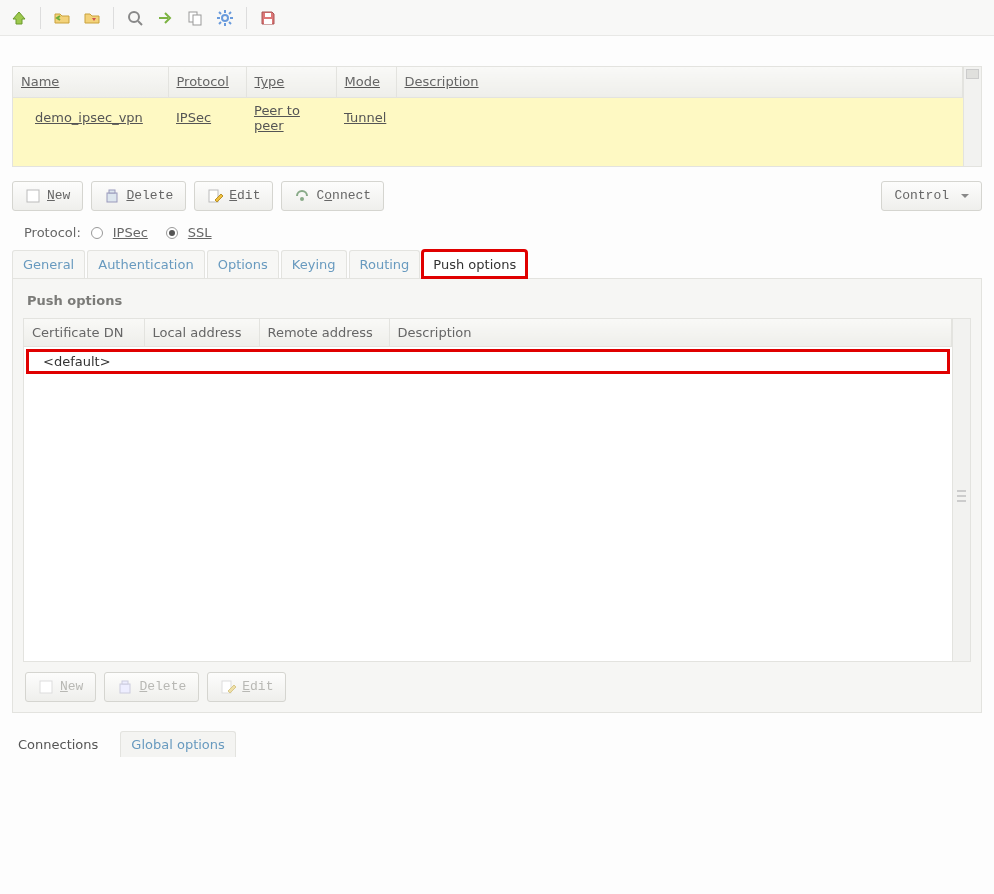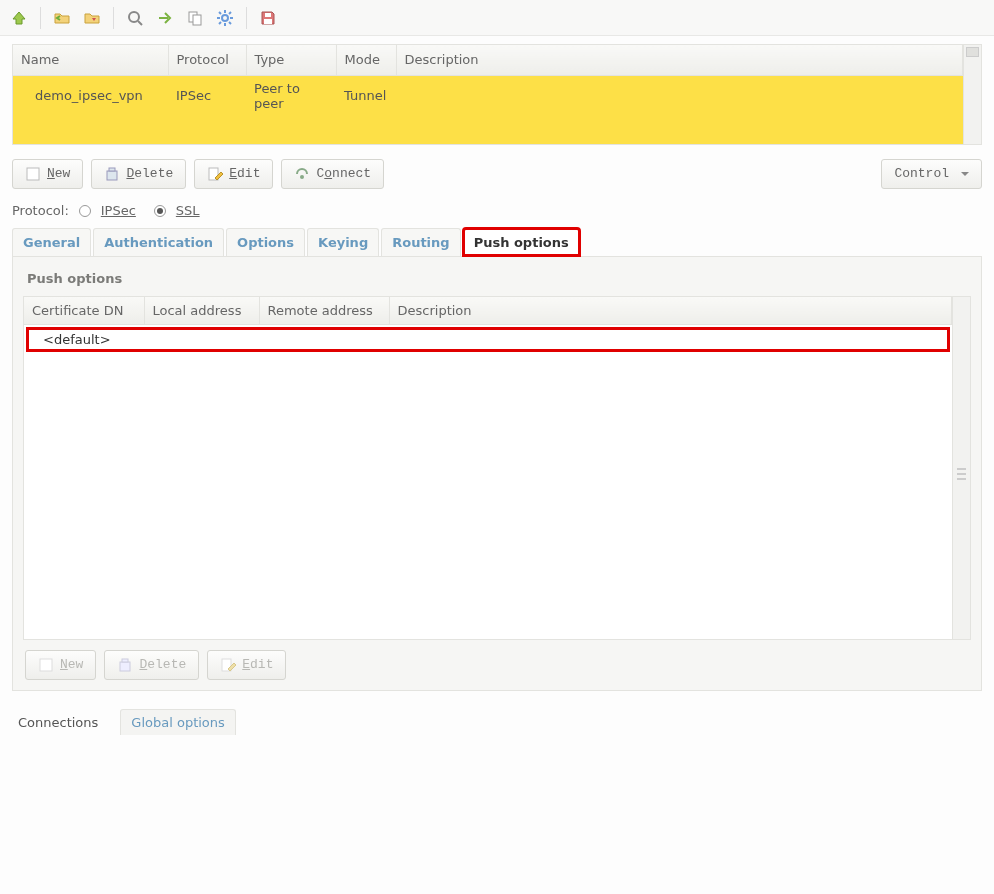--- a/index.html
+++ b/index.html
@@ -23,24 +23,25 @@
     width: 1px; height: 22px; background: #ddd; margin: 0 4px;
   }
   .tb-btn {
     width: 26px; height: 26px;
     display: flex; align-items: center; justify-content: center;
     border-radius: 2px;
     cursor: pointer;
   }
   
   .vpn-table-wrap {
-    margin: 8px 12px 8px 12px;
+    margin: 30px 12px 8px 12px;
     border: 1px solid #e3e3df;
-    background: #fde047;
+    background: #fef9c3;
     display: flex;
+    text-decoration: underline;
   }
   .vpn-table {
     flex: 1;
     border-collapse: collapse;
     width: 100%;
     font-size: 13px;
   }
   .vpn-table th {
     text-align: left;
     font-weight: normal;
@@ -94,41 +95,40 @@
   .btn .ico { width: 16px; height: 16px; display:inline-flex; align-items:center; justify-content:center; }
   .btn.drop { }
   .btn.drop::after {
     content: ""; margin-left: 6px;
     border: 4px solid transparent; border-top-color: #888;
     position: relative; top: 2px;
   }
   
   .proto-row {
     display: flex; align-items: center; gap: 8px;
-    padding: 4px 12px 10px 12px;
+    padding: 4px 12px 10px 24px;
     color: #666;
     font-size: 13px;
   }
   .proto-row .lbl { margin-right: 2px; }
   .radio {
     width: 12px; height: 12px; border-radius: 50%;
     border: 1px solid #999; background: #fff;
     display:inline-block; position: relative; top:1px;
     margin-right: 2px;
   }
   .radio.checked::after {
     content:""; position:absolute; inset:2px;
     background:#555; border-radius:50%;
   }
   .radio-text { margin-right: 10px; text-decoration: underline; color:#666; }
   
   .tab-row {
     display: flex; gap: 2px;
     padding: 0 12px;
-    font-weight: bold;
   }
   .tab {
     padding: 6px 10px;
     color: #689abf;
     background: #f7f7f5;
     border: 1px solid #e3e3df;
     border-bottom: none;
     border-radius: 3px 3px 0 0;
     cursor: pointer;
     font-size: 13px;

